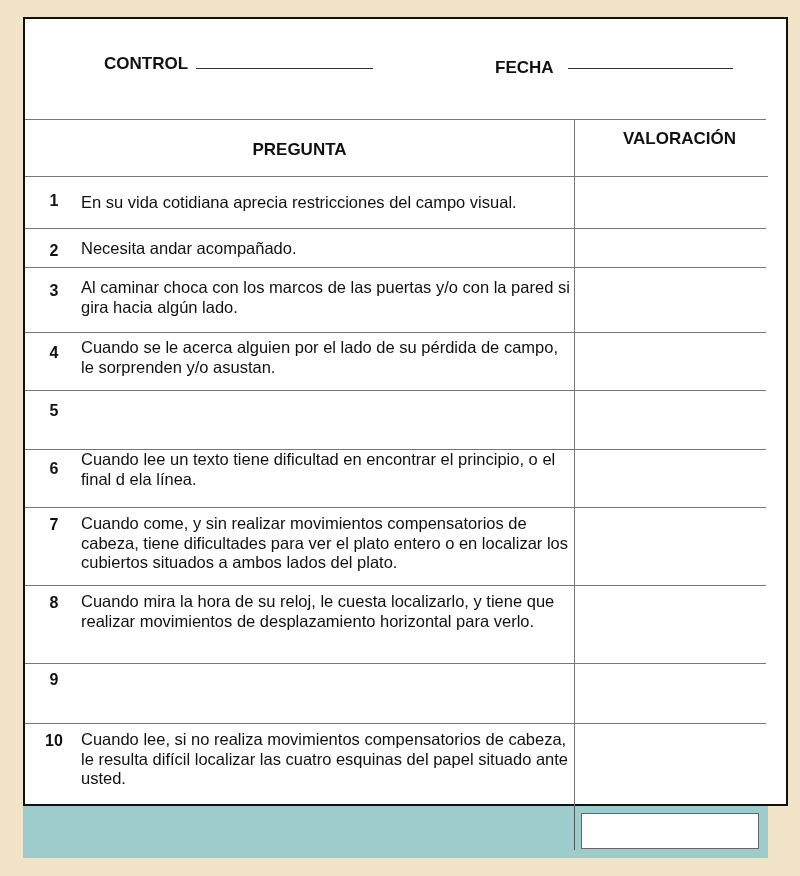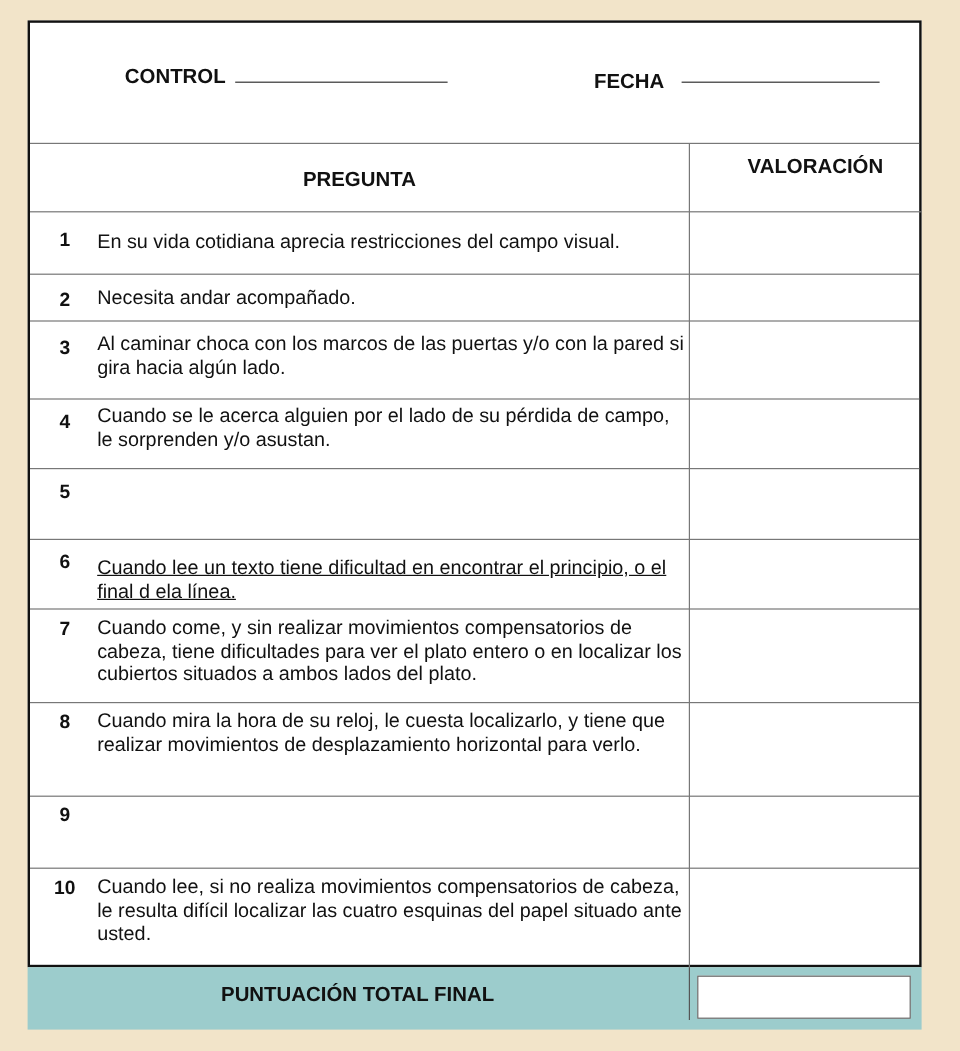--- a/index.html
+++ b/index.html
@@ -1,17 +1,17 @@
 <!DOCTYPE html>
 <html><head>
 <meta charset="utf-8">
 <style>
   html, body { margin:0; padding:0; }
   body { width:800px; height:876px; background:#f2e4c9; position:relative; font-family:"Liberation Sans", sans-serif; color:#111; overflow:hidden; }
-  .sheet { position:absolute; left:23px; top:17px; width:741px; height:785px; background:#fff; border:2px solid #111; box-sizing:content-box; }
+  .sheet { position:absolute; left:23px; top:17px; width:741px; height:785px; background:#fff; border:2px solid #111; box-sizing:content-box;padding-left:20px; }
   .hdr { position:absolute; left:0; top:0; width:741px; height:100px; border-bottom:1px solid #777; }
   .lbl { position:absolute; font-weight:bold; font-size:17px; }
   .line { position:absolute; border-bottom:1px solid #333; height:0; }
   .colhdr { position:absolute; top:101px; left:0; width:743px; height:56px; border-bottom:1px solid #777; }
   .vline { position:absolute; left:549px; top:101px; width:1px; height:686px; background:#777; }
   .row { position:absolute; left:0; width:741px; border-bottom:1px solid #777; }
   .num { position:absolute; left:14px; width:30px; text-align:center; font-weight:bold; font-size:16px; }
   .q { position:absolute; left:56px; width:490px; font-size:16.5px; line-height:19.5px; }
   .footer { position:absolute; left:23px; top:806px; width:745px; height:52px; background:#9ccccc; }
   .footer .flbl { position:absolute; left:0; width:550px; top:13px; text-align:center; font-weight:bold; font-size:17px; }
@@ -50,36 +50,35 @@
   </div>
   <div class="row" style="top:314px; height:57px;">
     <span class="num" style="top:11px;">4</span>
     <span class="q" style="top:5px;">Cuando se le acerca alguien por el lado de su pérdida de campo, le sorprenden y/o asustan.</span>
   </div>
   <div class="row" style="top:372px; height:58px;">
     <span class="num" style="top:11px;">5</span>
   </div>
   <div class="row" style="top:431px; height:57px;">
     <span class="num" style="top:10px;">6</span>
-    <span class="q" style="top:14px;text-decoration:underline;">Cuando lee un texto tiene dificultad en encontrar el principio, o el final d ela línea.</span>
+    <span class="q" style="top:0;">Cuando lee un texto tiene dificultad en encontrar el principio, o el final d ela línea.</span>
   </div>
   <div class="row" style="top:489px; height:77px;">
     <span class="num" style="top:8px;">7</span>
     <span class="q" style="top:6px;">Cuando come, y sin realizar movimientos compensatorios de cabeza, tiene dificultades para ver el plato entero o en localizar los cubiertos situados a ambos lados del plato.</span>
   </div>
   <div class="row" style="top:567px; height:77px;">
     <span class="num" style="top:8px;">8</span>
     <span class="q" style="top:6px;">Cuando mira la hora de su reloj, le cuesta localizarlo, y tiene que realizar movimientos de desplazamiento horizontal para verlo.</span>
   </div>
   <div class="row" style="top:645px; height:59px;">
     <span class="num" style="top:7px;">9</span>
   </div>
   <div class="row" style="top:705px; height:80px; border-bottom:none;">
     <span class="num" style="top:8px;">10</span>
     <span class="q" style="top:6px;">Cuando lee, si no realiza movimientos compensatorios de cabeza, le resulta difícil localizar las cuatro esquinas del papel situado ante usted.</span>
   </div>
 </div>
 
 <div class="footer">
-  <span class="flbl">PUNTUACIÓN TOTAL FINAL</span>
   <div class="fsep"></div>
   <div class="fbox"></div>
 </div>
 
 </body></html>

